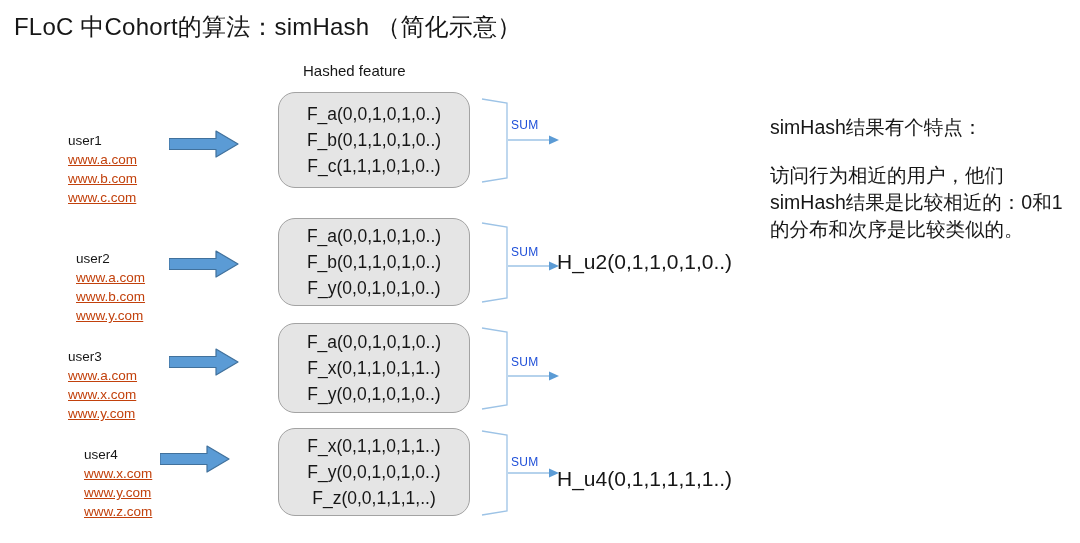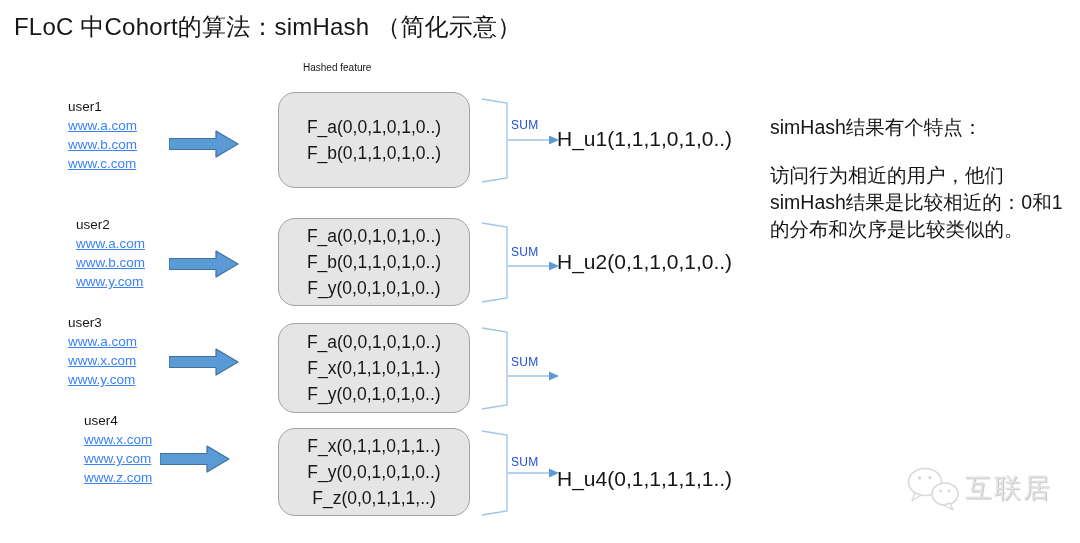--- a/index.html
+++ b/index.html
@@ -1,24 +1,24 @@
 <!DOCTYPE html>
 <html><head>
 <meta charset="utf-8">
 <style>
   html,body{margin:0;padding:0;background:#fff;}
   .stage{position:relative;width:1080px;height:543px;background:#ffffff;overflow:hidden;
          font-family:"Liberation Sans","DejaVu Sans",sans-serif;color:#111;}
   .abs{position:absolute;}
   .title{left:14px;top:11px;font-size:24px;letter-spacing:0.2px;color:#161616;white-space:nowrap;}
-  .hashed-label{left:303px;top:62px;font-size:10px;color:#161616;}
+  .hashed-label{left:303px;top:62px;font-size:15px;color:#161616;}
 
-  .leftcol{width:120px;font-size:13.5px;line-height:19px;color:#161616;}
+  .leftcol{width:120px;font-size:13.5px;line-height:19px;color:#161616;margin-top:34px;}
   .leftcol .user{display:block;}
-  .leftcol a{display:block;color:#3b82f6;text-decoration:underline;cursor:pointer;}
+  .leftcol a{display:block;color:#c2410c;text-decoration:underline;cursor:pointer;}
 
   .block-arrow{left:169px;width:70px;height:28px;}
 
   .fbox{left:278px;width:192px;border:1.6px solid #a3a3a3;border-radius:17px;background:#e5e5e5;
         display:flex;flex-direction:column;justify-content:center;align-items:center;
         font-size:17.5px;line-height:26px;color:#161616;box-sizing:border-box;}
 
   .bracket{left:481px;width:27px;}
   .sum-label{left:511px;font-size:12px;color:#1d4ed8;letter-spacing:0.3px;}
   .sumline{left:508px;width:52px;height:12px;}
@@ -46,30 +46,30 @@
     <a>www.a.com</a>
     <a>www.b.com</a>
     <a>www.c.com</a>
   </div>
   <svg class="abs block-arrow" style="top:130px;" viewBox="0 0 70 28">
     <polygon points="0,8.5 47,8.5 47,1 69,14 47,27 47,19.5 0,19.5" fill="#5B9BD5" stroke="#41719C" stroke-width="1.2" stroke-linejoin="round"></polygon>
   </svg>
   <div class="abs fbox" style="top:92px;height:96px;">
     <span>F_a(0,0,1,0,1,0..)</span>
     <span>F_b(0,1,1,0,1,0..)</span>
+    <span>F_c(1,1,1,0,1,0..)</span>
   </div>
   <svg class="abs bracket" style="top:98px;height:85px;" viewBox="0 0 27 85">
     <path d="M1,1 L26,5 L26,80 L1,84" fill="none" stroke="#9DC3E6" stroke-width="1.3"></path>
   </svg>
   <div class="abs sum-label" style="top:118px;">SUM</div>
   <svg class="abs sumline" style="top:134px;" viewBox="0 0 52 12">
     <line x1="0" y1="6" x2="41" y2="6" stroke="#9DC3E6" stroke-width="1.3"></line>
     <polygon points="41,1.5 51,6 41,10.5" fill="#5B9BD5"></polygon>
   </svg>
-  <div class="abs hresult" style="top:127px;">H_u1(1,1,1,0,1,0..)</div>
 
   <div class="abs leftcol" style="left:76px;top:215px;">
     <span class="user">user2</span>
     <a>www.a.com</a>
     <a>www.b.com</a>
     <a>www.y.com</a>
   </div>
   <svg class="abs block-arrow" style="top:250px;" viewBox="0 0 70 28">
     <polygon points="0,8.5 47,8.5 47,1 69,14 47,27 47,19.5 0,19.5" fill="#5B9BD5" stroke="#41719C" stroke-width="1.2" stroke-linejoin="round"></polygon>
   </svg>
@@ -135,27 +135,14 @@
   </svg>
   <div class="abs hresult" style="top:459px;margin-top:8px;">H_u4(0,1,1,1,1,1..)</div>
 
   <div class="abs note">
     <p class="heading">simHash结果有个特点：</p>
     <span class="line">访问行为相近的用户，他们</span>
     <span class="line">simHash结果是比较相近的：0和1</span>
     <span class="line">的分布和次序是比较类似的。</span>
   </div>
 
-  <div class="abs watermark">
-    <svg width="56" height="50" viewBox="0 0 56 50">
-      <ellipse cx="20" cy="19" rx="16.5" ry="13.5" fill="#ffffff" stroke="#d9d9d9" stroke-width="1.6"></ellipse>
-      <path d="M10,30 L7,38 L16,32 Z" fill="#ffffff" stroke="#d9d9d9" stroke-width="1.4" stroke-linejoin="round"></path>
-      <circle cx="14.5" cy="15" r="1.7" fill="#d9d9d9"></circle>
-      <circle cx="25" cy="14.5" r="1.7" fill="#d9d9d9"></circle>
-      <ellipse cx="40" cy="31" rx="13" ry="11" fill="#ffffff" stroke="#d9d9d9" stroke-width="1.6"></ellipse>
-      <path d="M45,40 L48,47 L39,42 Z" fill="#ffffff" stroke="#d9d9d9" stroke-width="1.4" stroke-linejoin="round"></path>
-      <circle cx="35.5" cy="28" r="1.5" fill="#d9d9d9"></circle>
-      <circle cx="44" cy="28" r="1.5" fill="#d9d9d9"></circle>
-    </svg>
-    <span class="wm-text">互联居</span>
-  </div>
 
 </div>
 
 </body></html>

